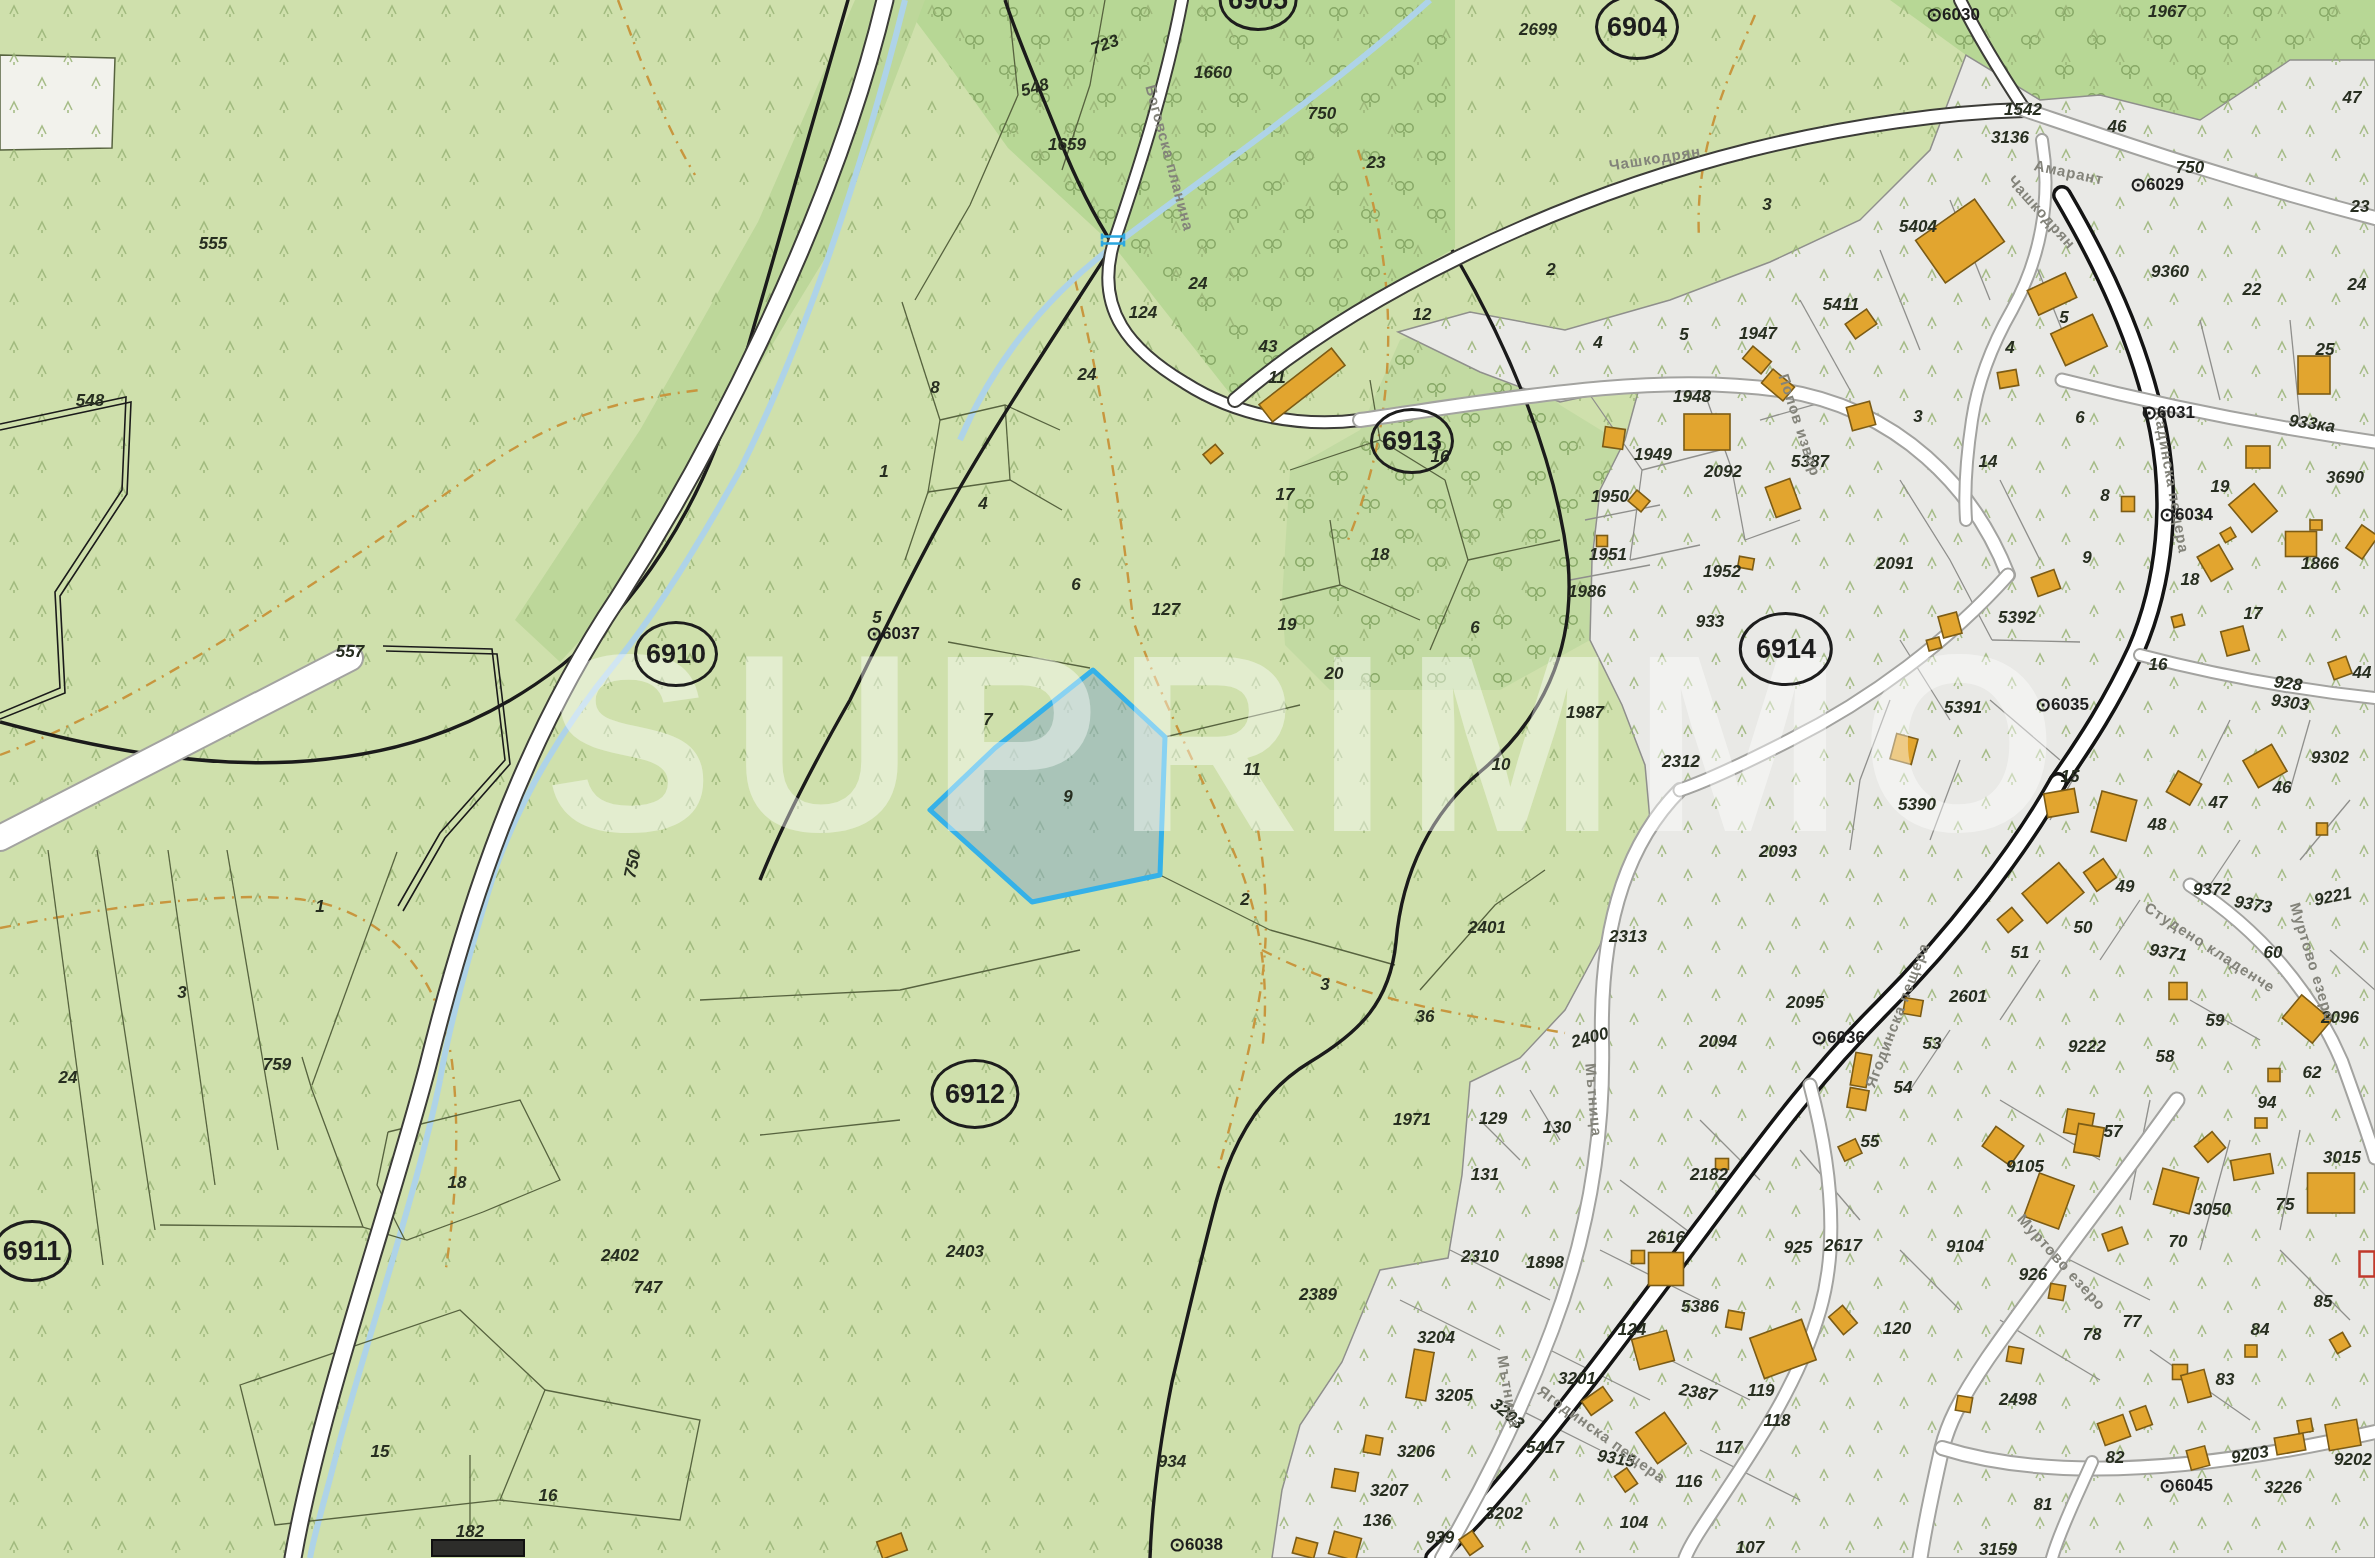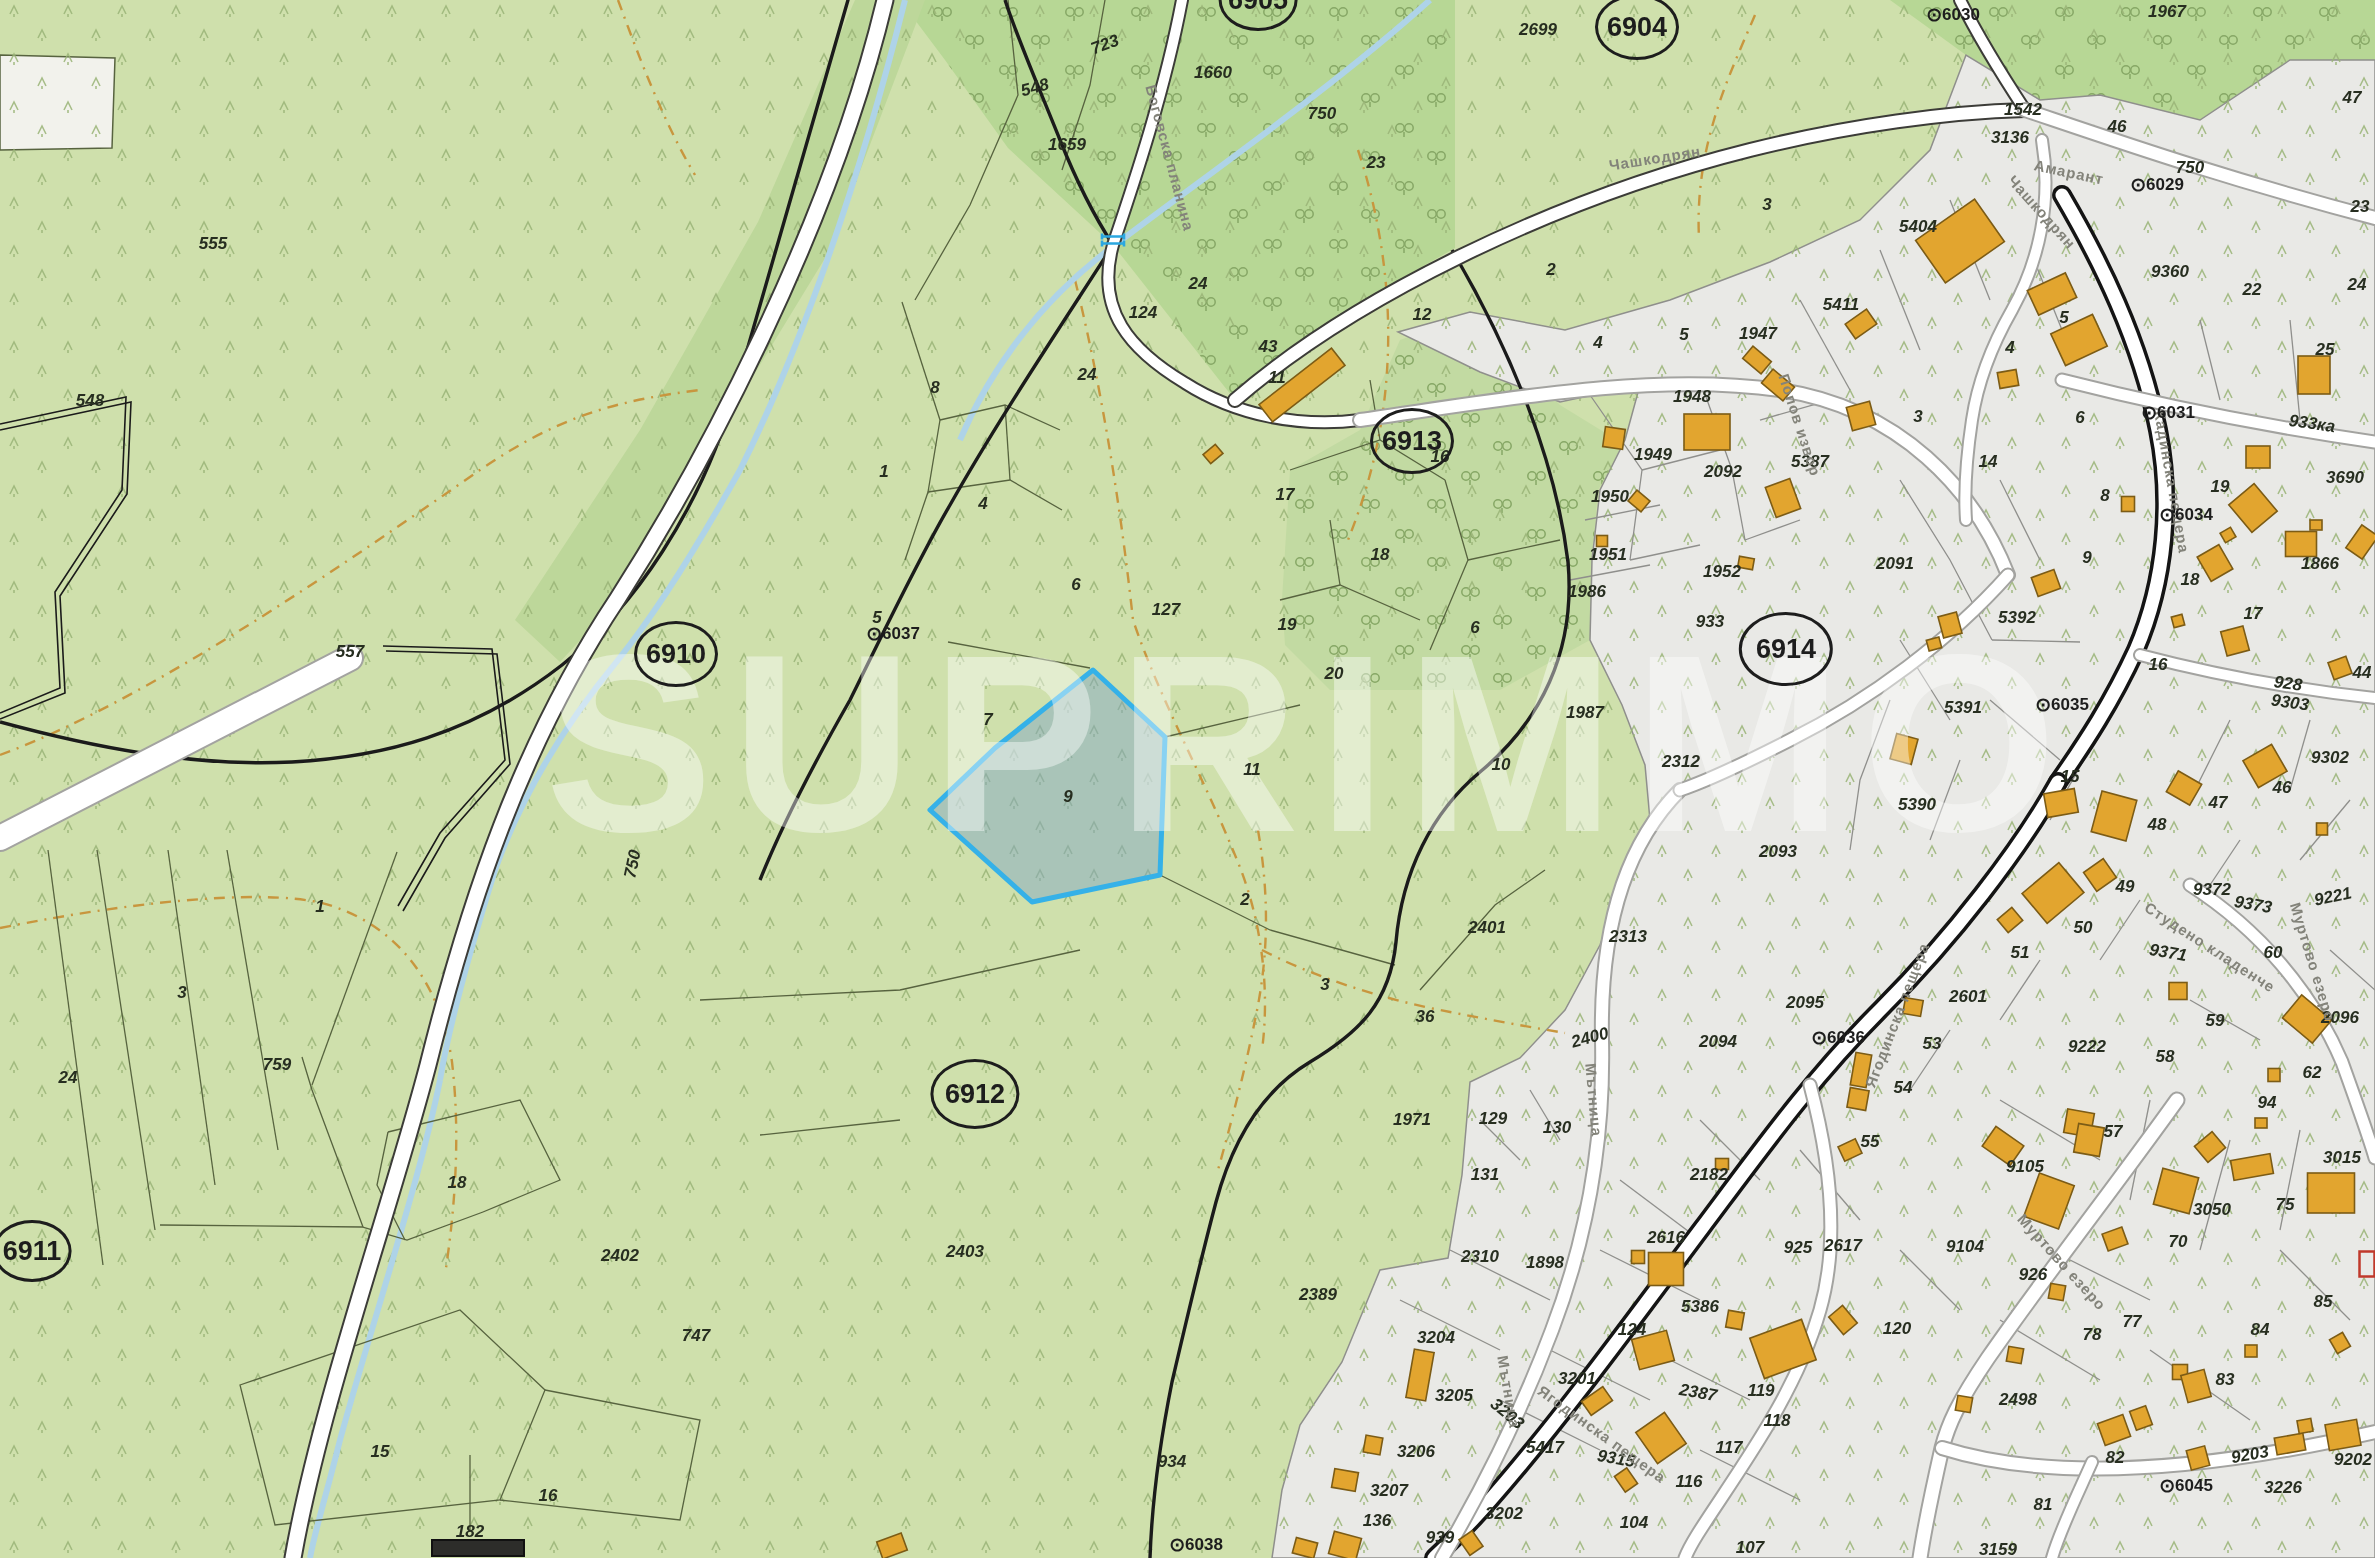--- a/index.html
+++ b/index.html
@@ -293,21 +293,21 @@
       <div class="plbl" style="left: 350px; top: 652px;">557</div>
       <div class="plbl" style="left: 320px; top: 907px;">1</div>
       <div class="plbl" style="left: 182px; top: 993px;">3</div>
       <div class="plbl" style="left: 277px; top: 1065px;">759</div>
       <div class="plbl" style="left: 68px; top: 1078px;">24</div>
       <div class="plbl" style="left: 457px; top: 1183px;">18</div>
       <div class="plbl" style="left: 380px; top: 1452px;">15</div>
       <div class="plbl" style="left: 548px; top: 1496px;">16</div>
       <div class="plbl" style="left: 470px; top: 1532px;">182</div>
       <div class="plbl" style="left: 620px; top: 1256px;">2402</div>
-      <div class="plbl" style="left: 696px; top: 1288px; margin-top: 48px;">747</div>
+      <div class="plbl" style="left: 648px; top: 1288px;">747</div>
       <div class="plbl" style="left: 965px; top: 1252px;">2403</div>
       <div class="plbl" style="left: 1172px; top: 1462px;">934</div>
       <div class="plbl" style="left: 1318px; top: 1295px;">2389</div>
       <div class="plbl" style="left: 633px; top: 864px; transform: translate(-50%, -50%) rotate(-78deg);">750</div>
       <div class="plbl" style="left: 988px; top: 720px;">7</div>
       <div class="plbl" style="left: 1252px; top: 770px;">11</div>
       <div class="plbl" style="left: 1245px; top: 900px;">2</div>
       <div class="plbl" style="left: 1166px; top: 610px;">127</div>
       <div class="plbl" style="left: 1585px; top: 713px;">1987</div>
       <div class="plbl" style="left: 1681px; top: 762px;">2312</div>

